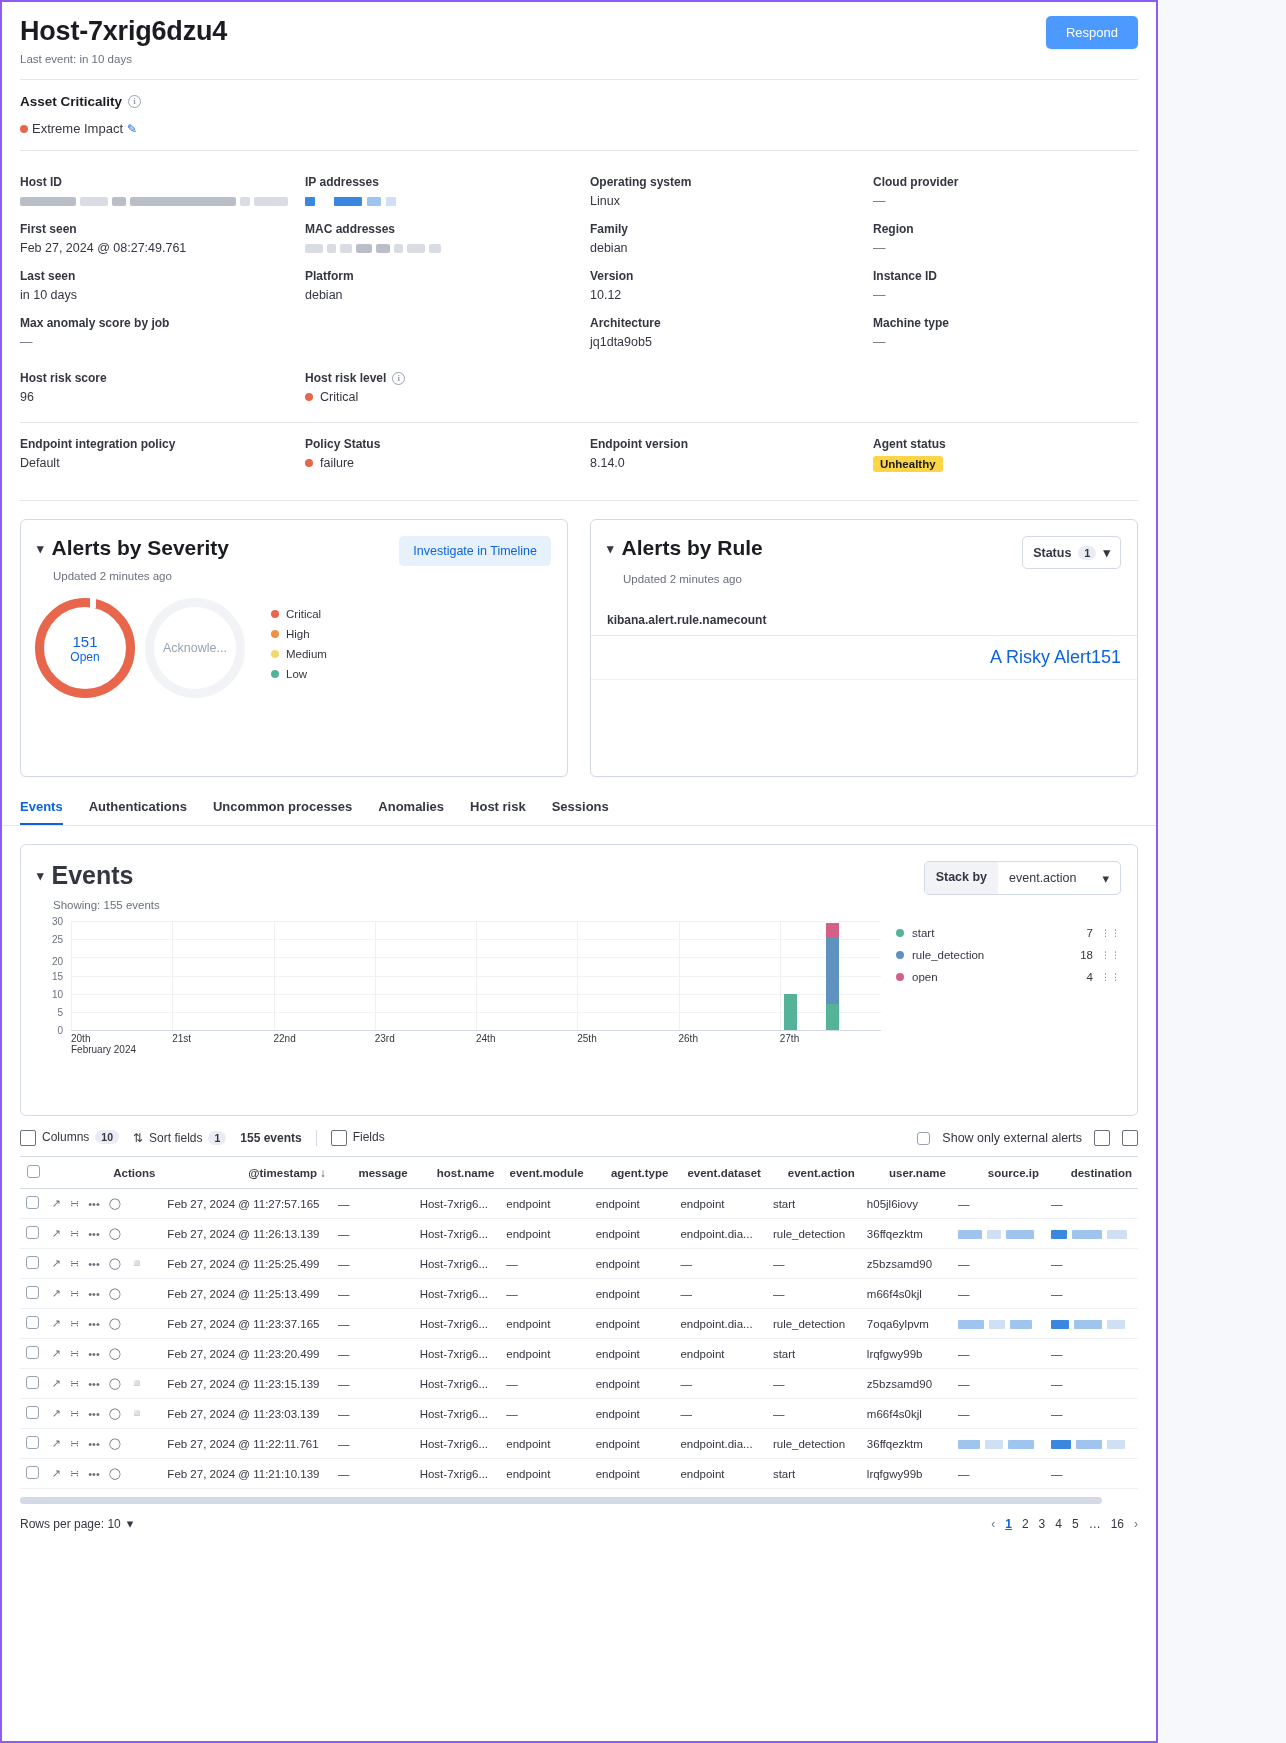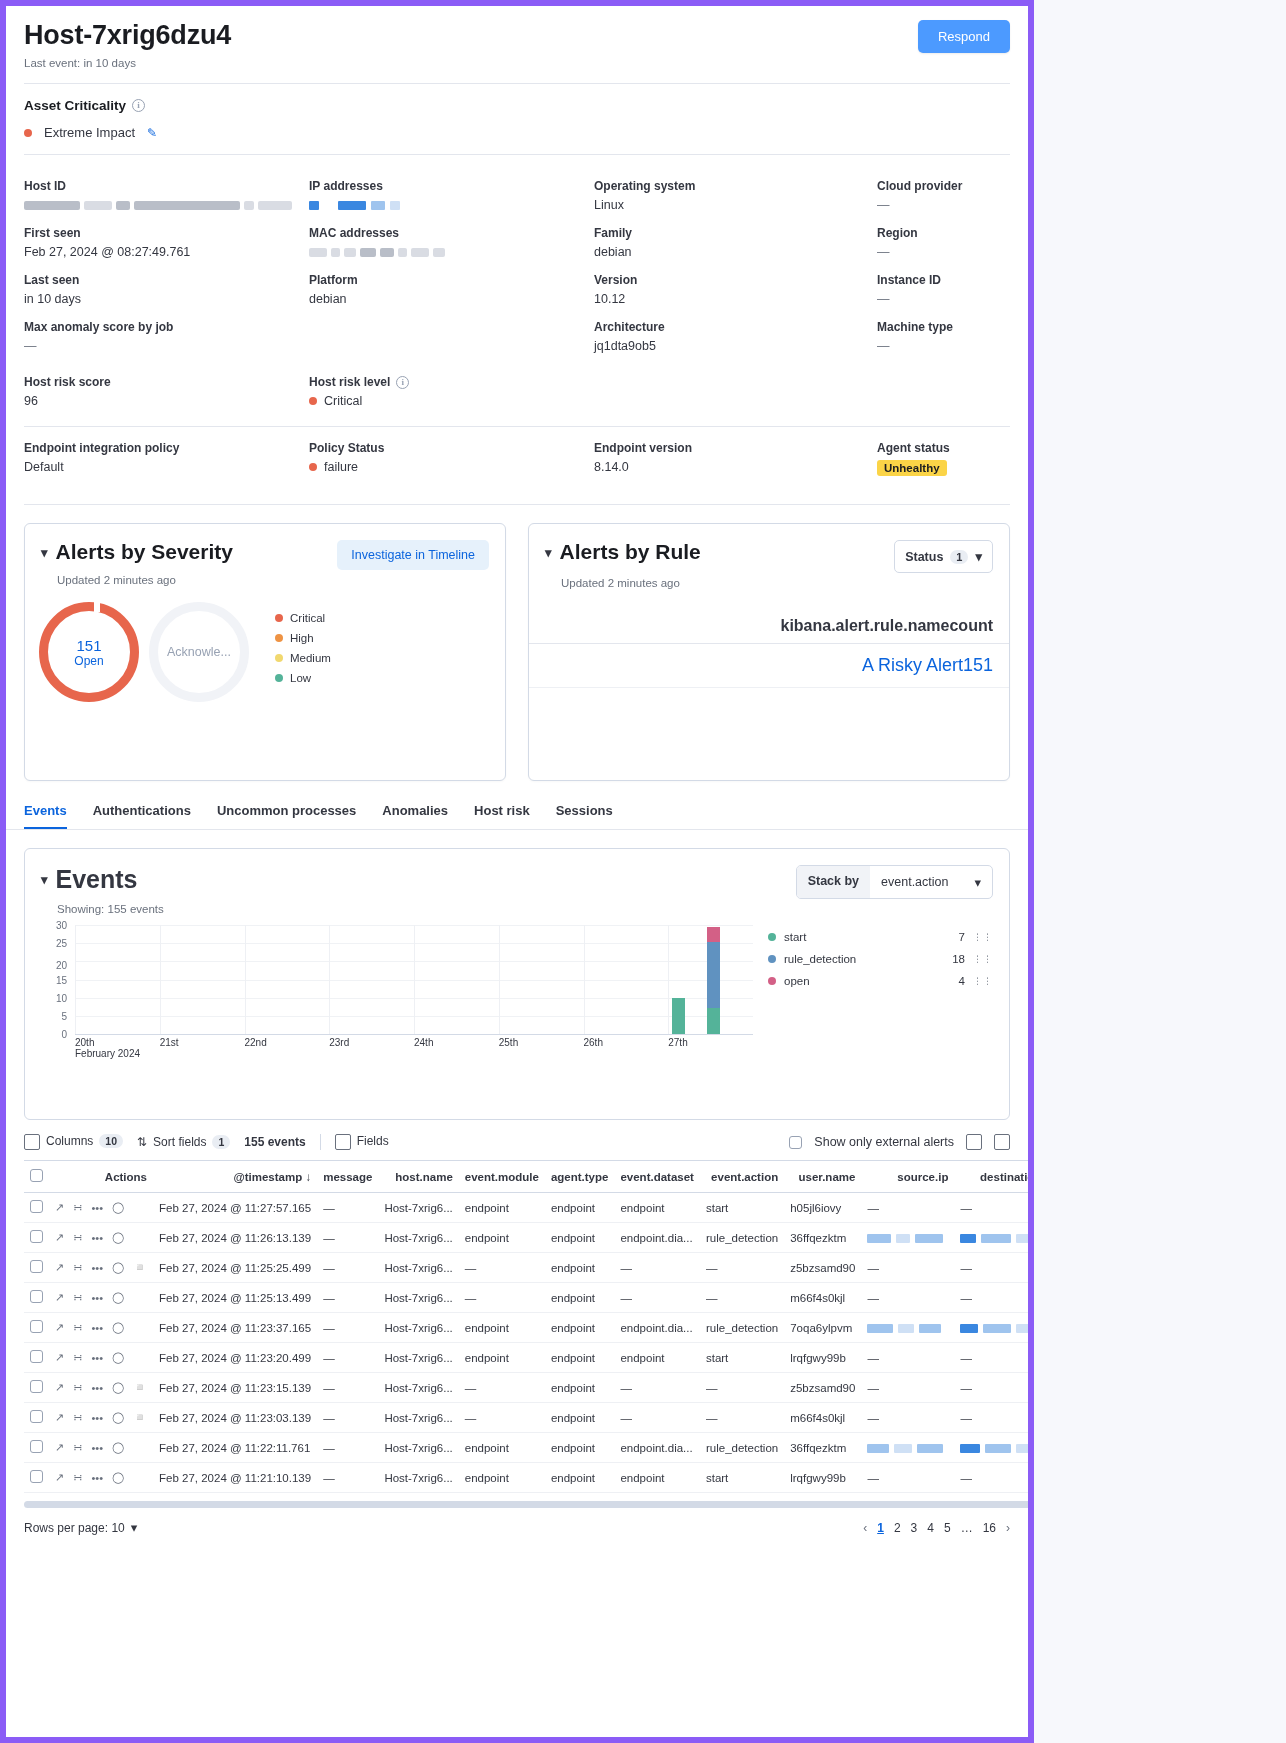--- a/index.html
+++ b/index.html
@@ -7,24 +7,24 @@
   body {
     width: 1286px;
     height: 1743px;
     background: #f7f8fc;
     font-family: "Liberation Sans", sans-serif;
     font-size: 12px;
     color: #343741;
   }
   .page {
     position: relative;
-    width: 1034px;
+    width: 1158px;
     height: 1743px;
     background: #ffffff;
-    border: 6px solid #8b5cf6;
+    border: 2px solid #8b5cf6;
     overflow: hidden;
   }
 
   
   .host-header {
     display:flex; align-items:flex-start; justify-content:space-between;
     padding: 14px 18px 10px 18px;
   }
   .host-title {
     font-size: 27px; font-weight: 700; color:#1a1c21; line-height:1.15;
@@ -38,21 +38,21 @@
   }
   .hr { height:1px; background:#e3e6ed; margin: 4px 18px 0 18px; }
 
   
   .section { padding: 14px 18px 10px 18px; }
   .sec-title { font-size: 13.5px; font-weight:700; color:#1a1c21; display:flex; align-items:center; gap:6px;}
   .info-icon {
     display:inline-block; width:13px;height:13px;border:1px solid #98a2b3;border-radius:50%;
     font-size:9px;line-height:11px;text-align:center;color:#98a2b3; font-family:"Liberation Serif",serif;
   }
-  .crit-row { display:flex; align-items:center; gap:12px; margin-top:12px; font-size:13px;}
+  .crit-row { display:flex; align-items:center; gap:4px; margin-top:12px; font-size:13px;}
   .dot { width:8px;height:8px;border-radius:50%; display:inline-block;}
   .pencil { color:#0b64dd; font-size:12px; cursor:pointer; }
 
   
   .fields {
     display:grid;
     grid-template-columns: 285px 285px 283px 283px;
     padding: 10px 18px 0 18px;
     row-gap: 0;
   }
@@ -108,22 +108,22 @@
   }
   .donut.ghost { border:9px solid #f1f3f7; }
   .donut-num { font-size:15px; color:#0b64dd; font-weight:400;}
   .donut-lbl { font-size:12px; color:#0b64dd; }
   .donut-lbl.grey { color:#98a2b3; font-size:12.5px;}
   .legend { margin-left:16px; font-size:11.5px; }
   .legend div { display:flex; align-items:center; gap:7px; margin-bottom:8px; }
 
   
   .rule-head {
-    display:flex; justify-content:flex-end; padding: 10px 16px 8px 16px;
-    font-size:16px; font-weight:700; border-bottom:1px solid #e3e6ed; margin-top:18px;
+    display:flex; justify-content:flex-start; padding: 10px 16px 8px 16px;
+    font-size:12px; font-weight:700; border-bottom:1px solid #e3e6ed; margin-top:18px;
   }
   .rule-row {
     display:flex; justify-content:flex-end; padding: 11px 16px;
     font-size:18px; color:#0b64dd; border-bottom:1px solid #eef0f4;
   }
 
   
   .tabs { display:flex; gap:26px; padding: 22px 18px 0 18px; border-bottom:1px solid #e3e6ed; }
   .tab { font-size:13px; font-weight:700; color:#343741; padding-bottom:11px; cursor:pointer; }
   .tab.active { color:#0b64dd; box-shadow: inset 0 -2px 0 #0b64dd; }

